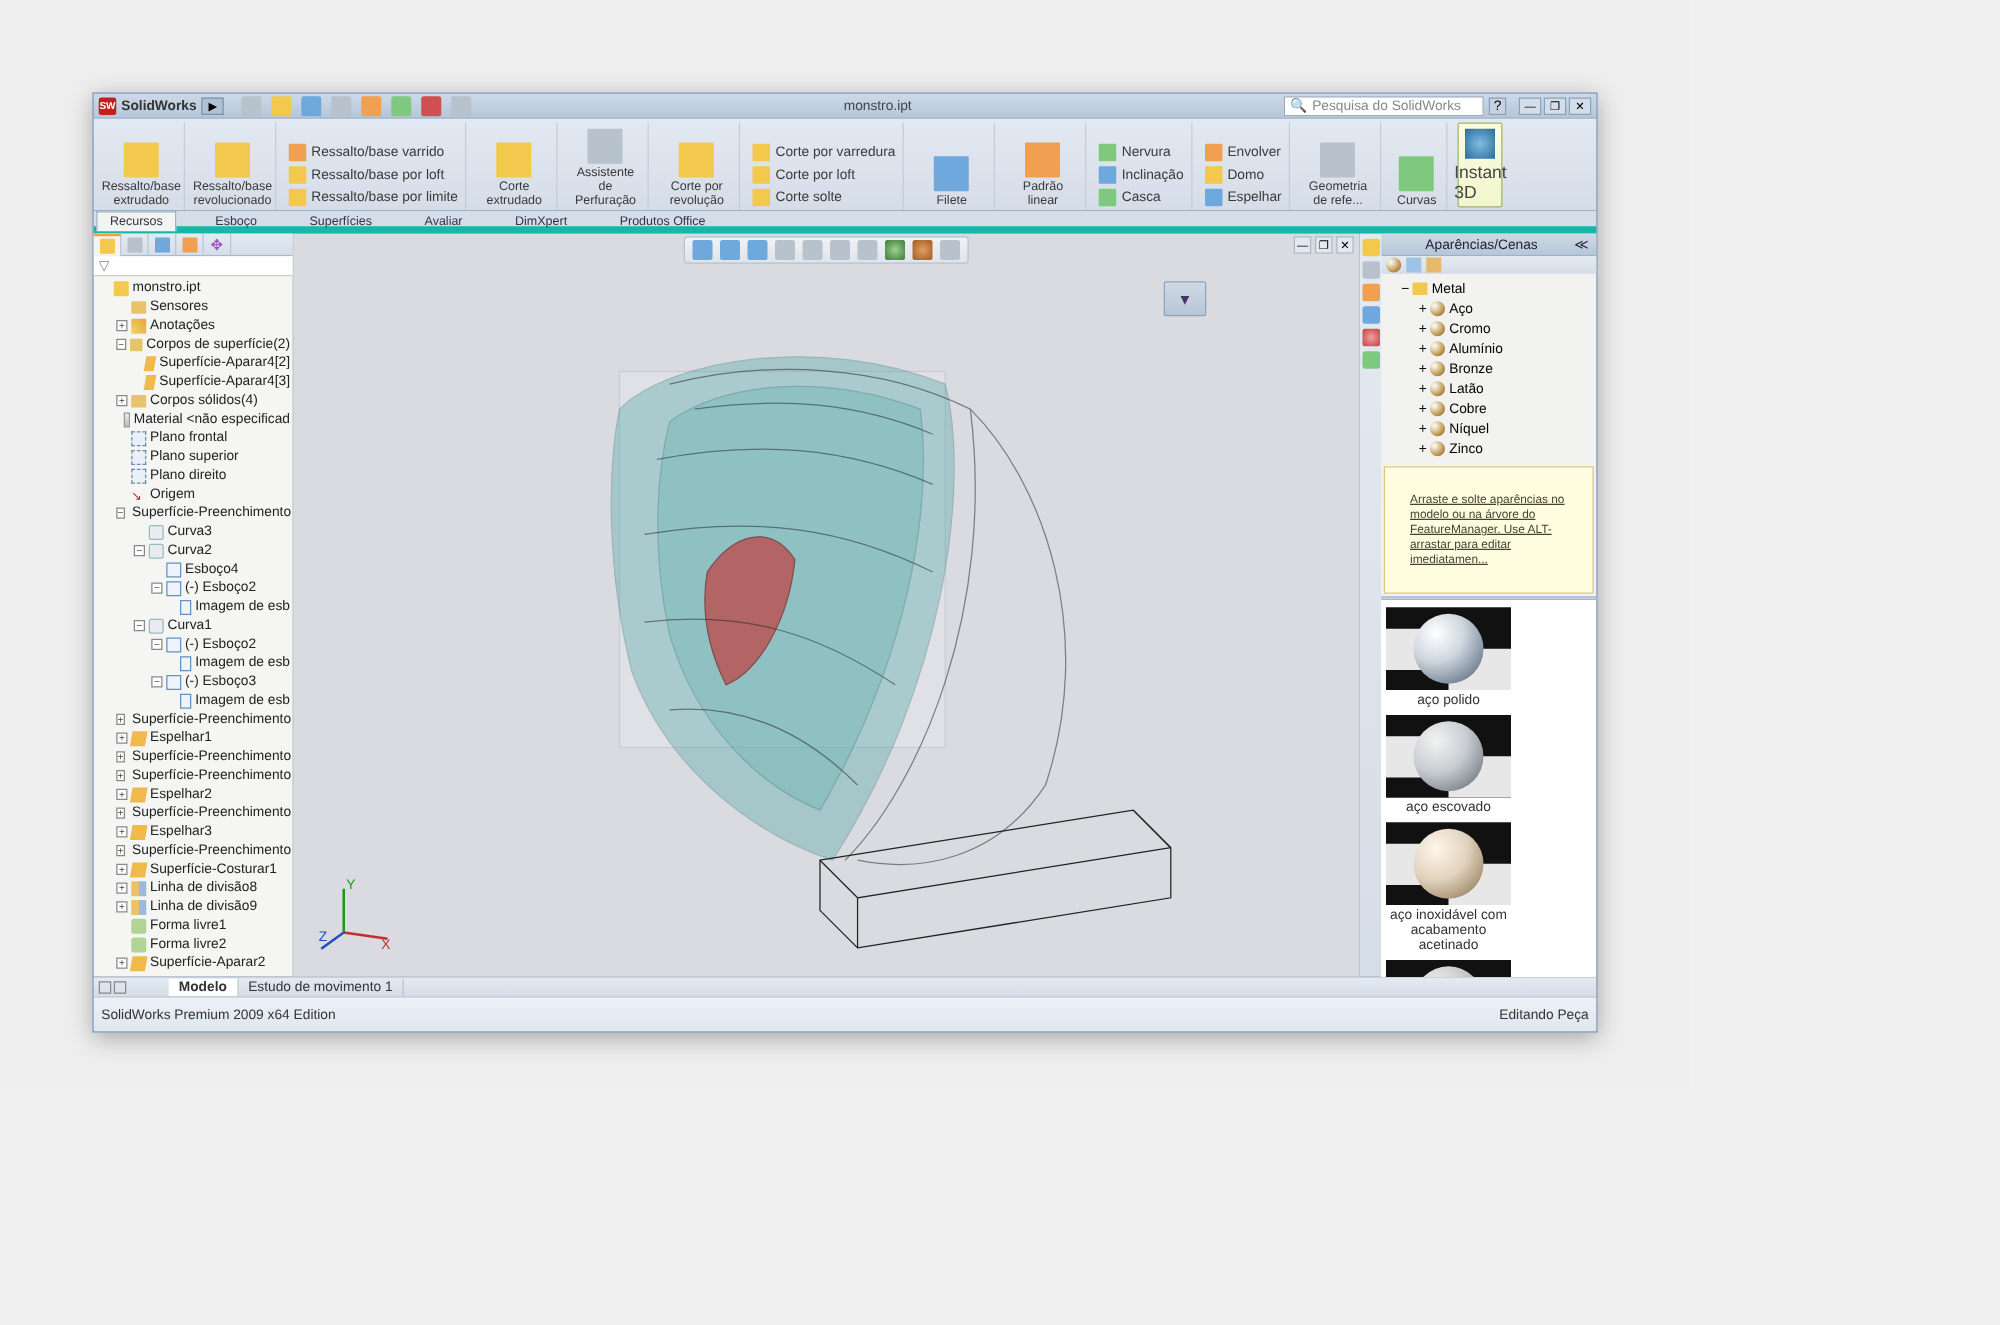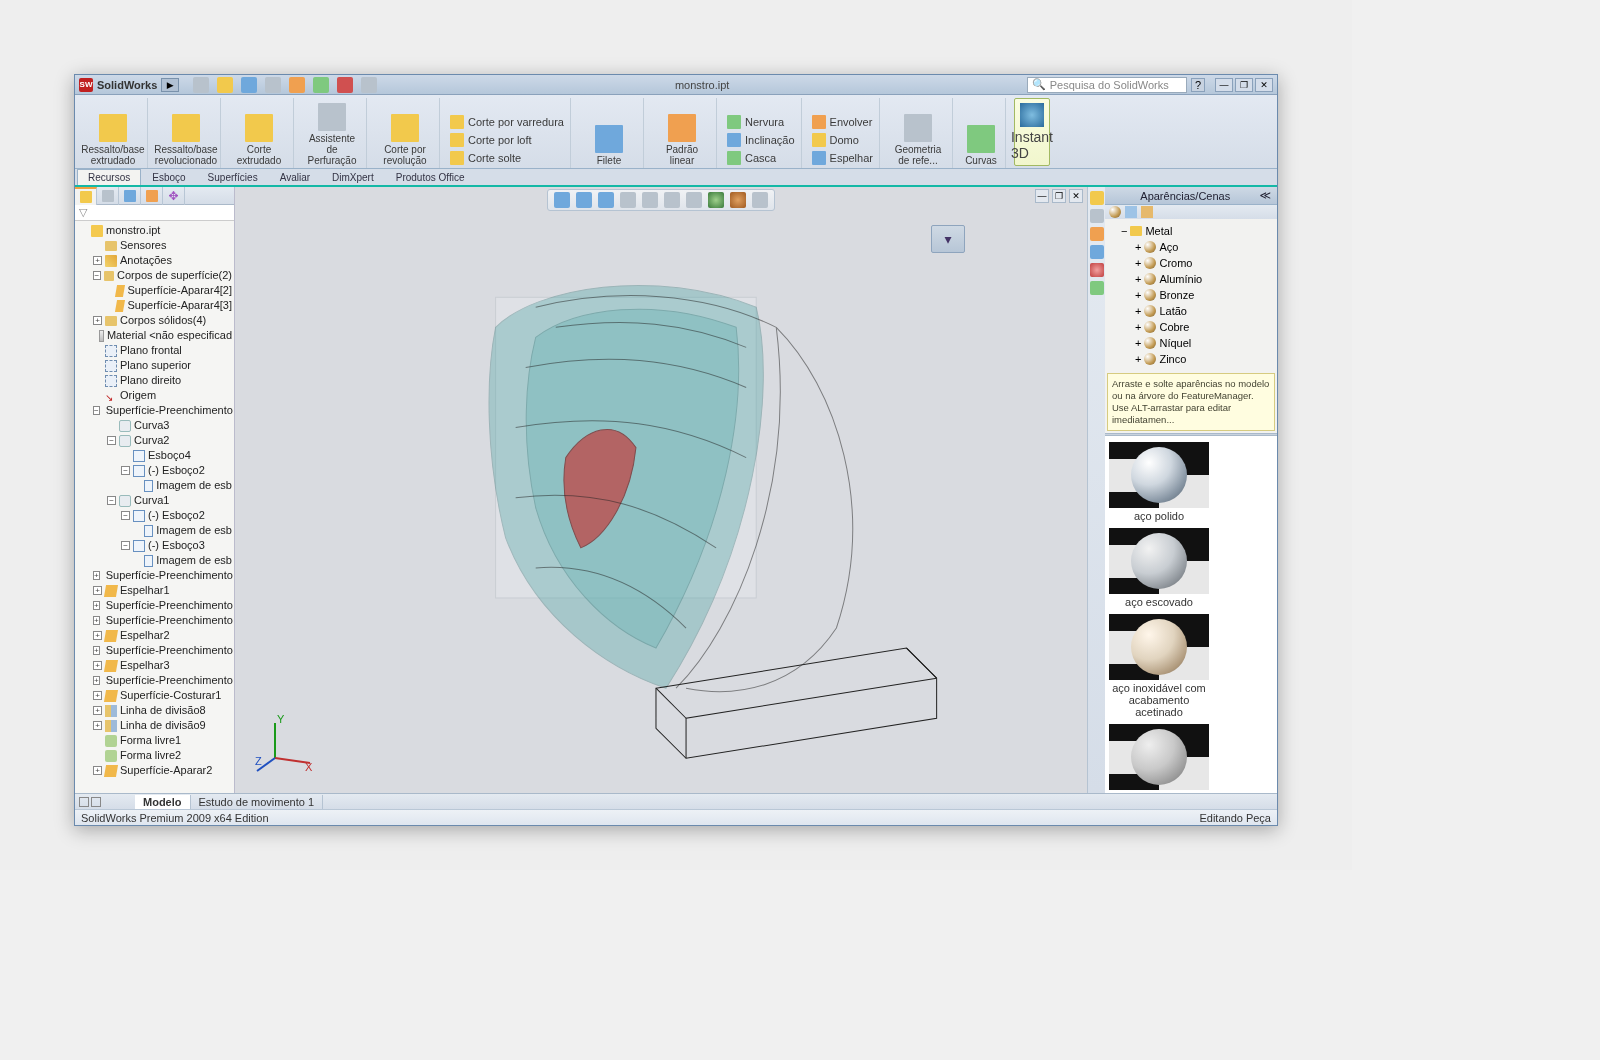--- a/index.html
+++ b/index.html
@@ -34,21 +34,21 @@
 .r-big .lbl { font-size:10px; text-align:center; line-height:11px; color:#3a3a3a; }
 .r-sm-row { display:flex; flex-direction:column; gap:2px; }
 .r-sm { display:flex; align-items:center; gap:4px; padding:1px 2px; font-size:10px; color:#3a3a3a; }
 .r-sm .ic { width:14px; height:14px; }
 .rbtn-3d { width:36px; padding:4px 0; background:linear-gradient(#fafde0,#f1f6cd); border:1px solid #a2b962; display:flex; flex-direction:column; align-items:center; gap:2px; border-radius:2px; }
 .rbtn-3d .ic { width:24px; height:24px; }
 .rbtn-3d .lbl { font-size:14px; color:#444; }
 .overflow-btn { width:34px; height:28px; background:linear-gradient(#cfd9e4,#b7c6d7); border:1px solid #8ea4bd; display:flex; align-items:center; justify-content:center; border-radius:2px; align-self:center; }
 
 
-.tabstrip { height:18px; background:#d5dde8; display:flex; align-items:center; border-bottom:2px solid #14b8a6; padding-left:2px; }
+.tabstrip { height:18px; background:#d5dde8; display:flex; align-items:flex-start; border-bottom:6px solid #14b8a6; padding-left:2px;gap:20px; }
 .tab { padding:2px 10px; font-size:10px; color:#334; border:1px solid transparent; border-bottom:none; }
 .tab.active { background:#f3f3f1; border-color:#9ab2c9; }
 
 
 .body { flex:1; display:flex; min-height:0; }
 
 
 .left-pane { width:160px; background:#f5f5f3; border-right:1px solid #bbc; display:flex; flex-direction:column; }
 .lp-tabs { height:18px; background:linear-gradient(#e4eaf1,#d5dde8); display:flex; gap:0; border-bottom:1px solid #aab9c9; }
 .lp-tab { width:22px; height:18px; display:inline-flex; align-items:center; justify-content:center; border-right:1px solid #b8c6d5; }
@@ -89,42 +89,42 @@
 
 
 .right-pane { width:172px; background:#f2f2f0; display:flex; flex-direction:column; }
 .rp-header { height:18px; background:linear-gradient(#ced9e5,#b6c6d8); display:flex; align-items:center; justify-content:center; font-size:10px; color:#223; border-bottom:1px solid #9ab2c9; padding:0 6px; }
 .rp-header .sp { flex:1; text-align:center; }
 .rp-tree { padding:4px 2px; font-size:10px; }
 .rp-tree ul { list-style:none; padding-left:14px; }
 .rp-tree li { line-height:16px; }
 .rp-tree .row { display:flex; align-items:center; gap:3px; }
 .sphere-ico { width:12px; height:12px; border-radius:50%; background:radial-gradient(circle at 30% 30%,#fff,#c29a52 60%,#7a5d2f); }
-.rp-hint { margin:2px; padding:4px; background:#fffde0; border:1px solid #d6cb80; font-size:9.5px; color:#443; line-height:12px; }
+.rp-hint { margin:2px; padding:20px; background:#fffde0; border:1px solid #d6cb80; font-size:9.5px; color:#443; line-height:12px;text-decoration:underline; }
 
 .rp-divider { height:3px; background:#c9d3de; border-top:1px solid #a9b9ca; border-bottom:1px solid #a9b9ca; }
 
 .rp-swatches { flex:1; overflow:auto; padding:6px 4px; display:flex; flex-direction:column; gap:6px; align-items:flex-start; background:#fff; }
 .swatch { width:100px; text-align:center; font-size:10px; color:#333; }
 .swatch .prev { width:100px; height:66px; background:#111; display:flex; align-items:center; justify-content:center; margin-bottom:2px; position:relative; }
 .swatch .prev .check { position:absolute; inset:0; background:
   linear-gradient(#fff,#fff) left/50% 50% no-repeat,
   linear-gradient(#fff,#fff) right bottom/50% 50% no-repeat,
   #111; opacity:.9; }
 .ball { width:56px; height:56px; border-radius:50%; position:relative; z-index:1; }
 
 .strip-vert { width:18px; background:linear-gradient(#e4eaf1,#d5dde8); display:flex; flex-direction:column; gap:4px; align-items:center; padding:4px 0; border-left:1px solid #b5c3d2; }
 .strip-btn { width:14px; height:14px; }
 
 
 .bottom-bar { height:16px; background:linear-gradient(#e4eaf1,#d5dde8); display:flex; align-items:center; border-top:1px solid #a9b9ca; font-size:10px; color:#333; }
 .bottom-tabs { display:flex; }
 .btab { padding:1px 8px; border-right:1px solid #b5c3d2; }
 .btab.active { background:#fff; font-weight:bold; }
-.status-bar { height:16px; background:linear-gradient(#edf1f6,#dfe6ef); display:flex; align-items:center; justify-content:space-between; padding:0 6px; font-size:10px; color:#333; border-top:1px solid #b9c7d6; }
+.status-bar { height:28px; background:linear-gradient(#edf1f6,#dfe6ef); display:flex; align-items:center; justify-content:space-between; padding:0 6px; font-size:10px; color:#333; border-top:1px solid #b9c7d6; }
 
 
 .ic-yellow { background:#f2c94c; }
 .ic-green { background:#7fc97f; }
 .ic-blue { background:#6fa8dc; }
 .ic-orange { background:#f0a050; }
 .ic-red { background:#d05050; }
 .ic-grey { background:#b8c2cc; }
 .sq { border-radius:1px; }
 
@@ -178,20 +178,36 @@
 extrudado</span>
         </div>
     </div>
     <div class="rgrp">
       <div class="r-big">
           <span class="ic ic-yellow sq"></span>
           <span class="lbl" style="white-space: pre-line;">Ressalto/base
 revolucionado</span>
         </div>
     </div>
+    <div class="rgrp">
+        <div class="r-sm-row">
+      <div class="r-sm">
+            <span class="ic ic-orange sq"></span>
+            <span>Ressalto/base varrido</span>
+          </div>
+      <div class="r-sm">
+            <span class="ic ic-yellow sq"></span>
+            <span>Ressalto/base por loft</span>
+          </div>
+      <div class="r-sm">
+            <span class="ic ic-yellow sq"></span>
+            <span>Ressalto/base por limite</span>
+          </div>
+    </div>
+      </div>
     <div class="rgrp">
       <div class="r-big">
           <span class="ic ic-yellow sq"></span>
           <span class="lbl" style="white-space: pre-line;">Corte
 extrudado</span>
         </div>
     </div>
     <div class="rgrp">
       <div class="r-big">
           <span class="ic ic-grey sq"></span>

